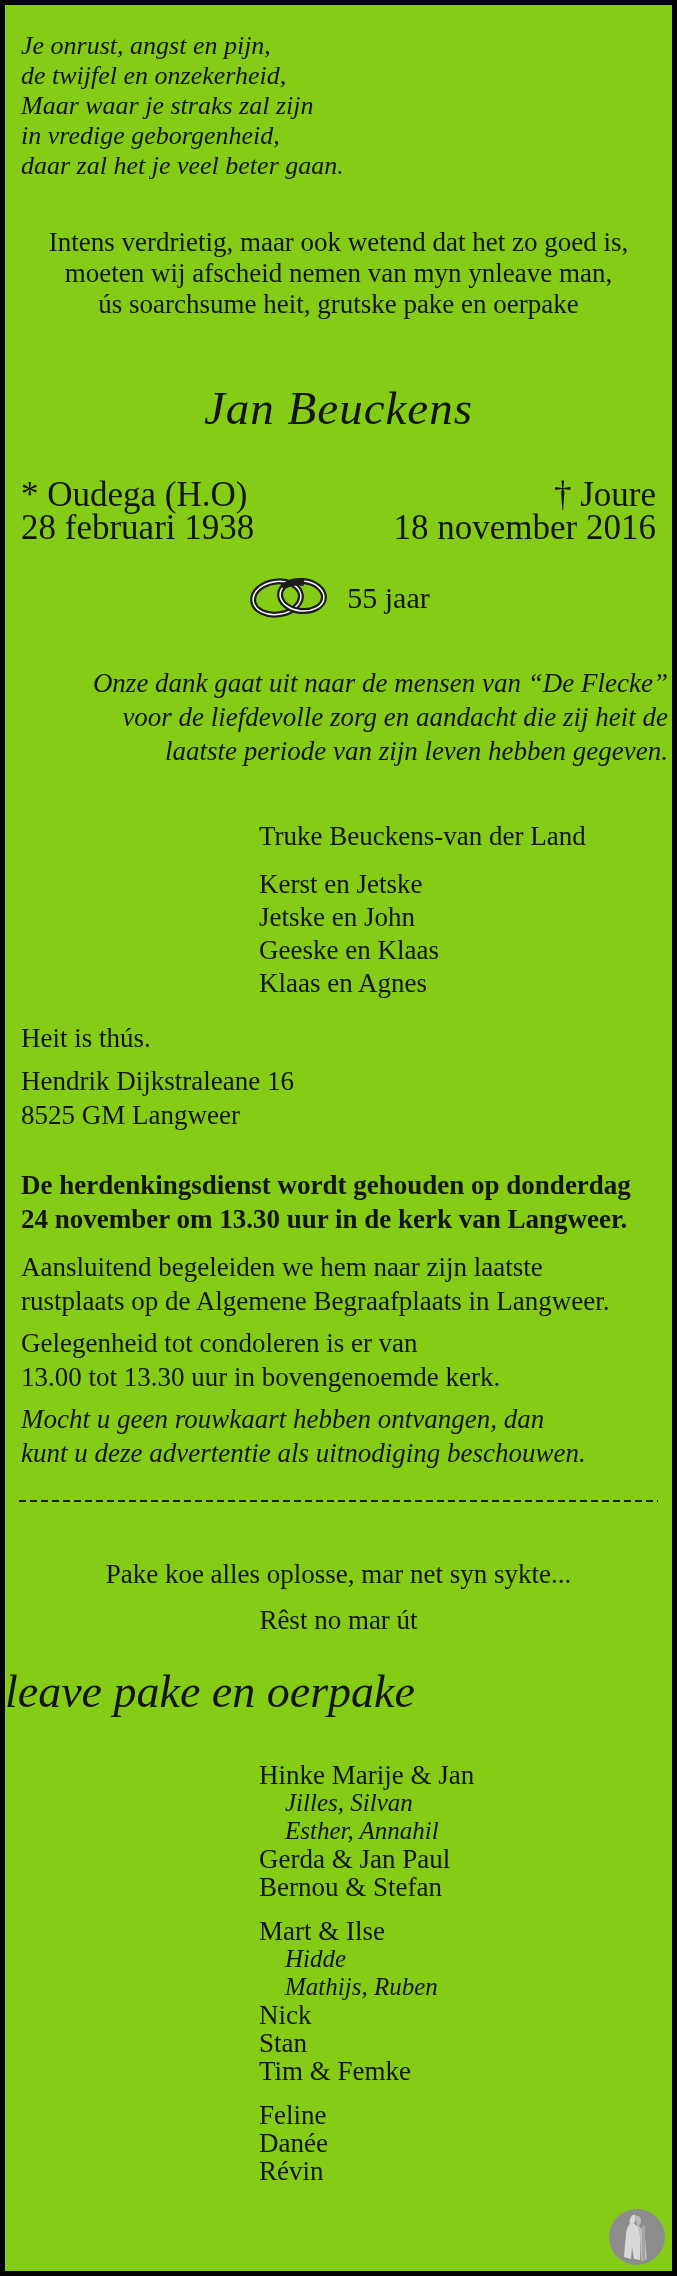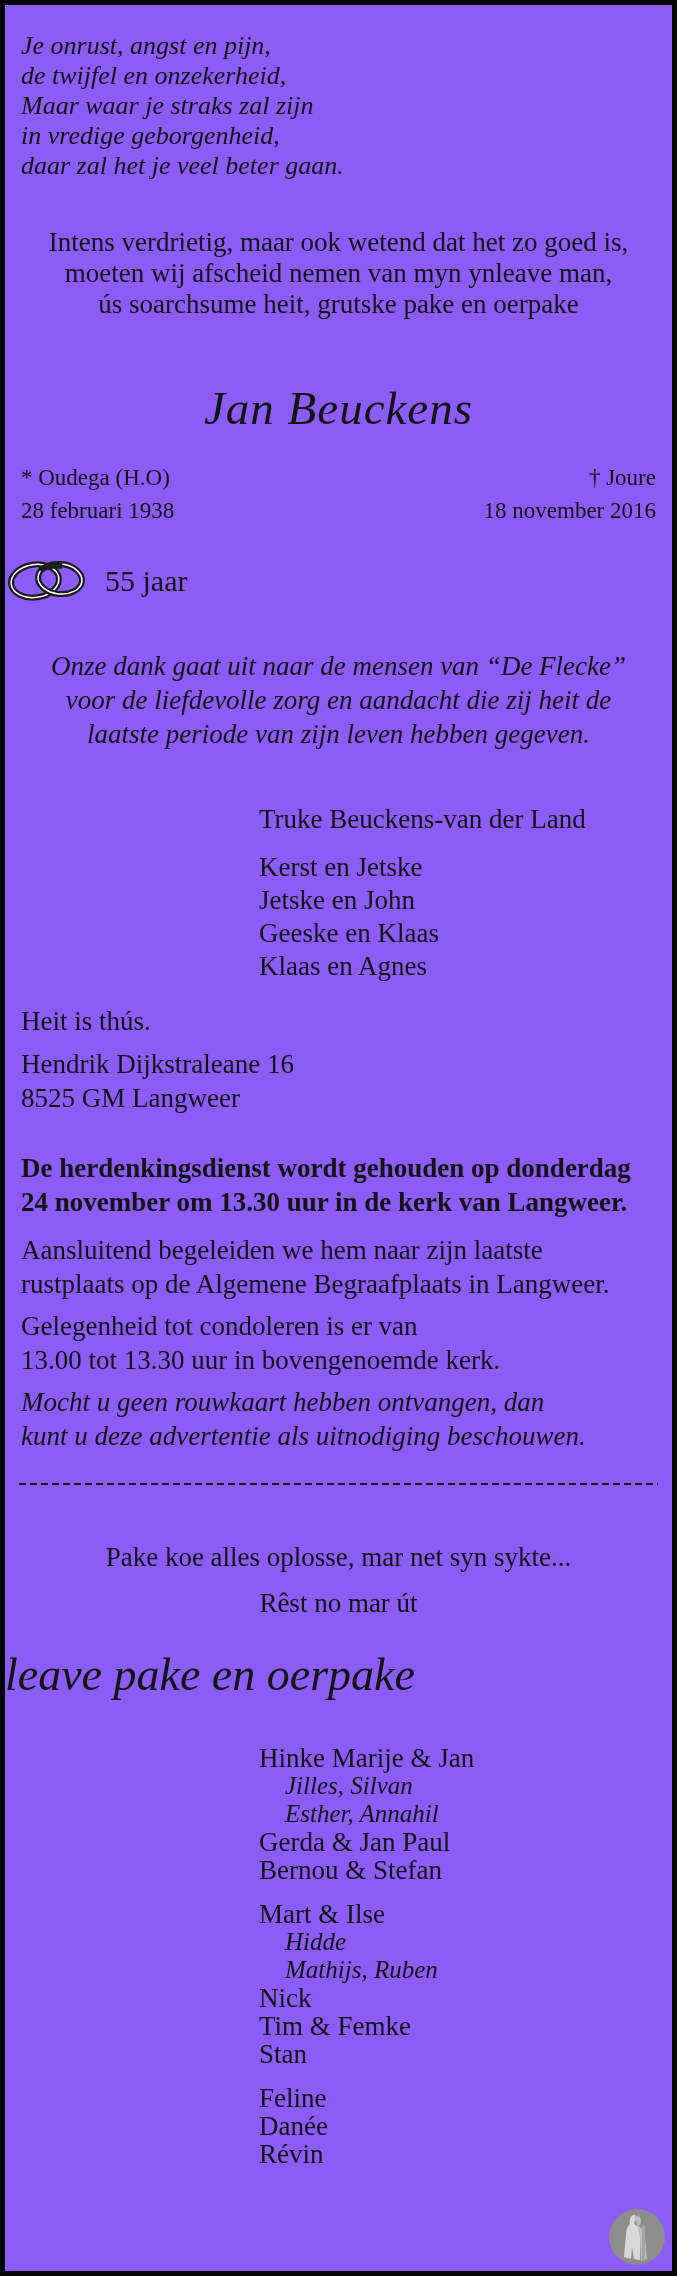--- a/index.html
+++ b/index.html
@@ -1,21 +1,21 @@
 <!DOCTYPE html>
 <html><head>
 <meta charset="utf-8">
 <style>
   html,body { margin:0; padding:0; background:#000; }
   .ad-page {
     position: relative;
     width: 677px;
     height: 2276px;
     box-sizing: border-box;
-    background: #8b5cf6;
+    background: #84cc16;
     border: 5px solid #050505;
     overflow: hidden;
     font-family: "Liberation Serif", "DejaVu Serif", serif;
     color: #141414;
   }
   .it { font-style: italic; }
 
   .poem {
     margin: 26px 0 0 16px;
     font-size: 26px;
@@ -31,47 +31,48 @@
   }
   .name-heading {
     margin-top: 62px;
     font-size: 47px;
     line-height: 52px;
     font-style: italic;
     text-align: center;
     letter-spacing: 1px;
   }
   .dates-row {
-    margin-top: 27px;
+    margin-top: 44px;
     padding: 0 16px;
     display: flex;
     justify-content: space-between;
-    font-size: 23px;
+    font-size: 35px;
     line-height: 33px;
     align-items: flex-end;
   }
   .dates-right { text-align: right; }
 
   .marriage-row {
     margin-top: 30px;
     display: flex;
     align-items: center;
+    justify-content: center;
     gap: 16px;
     height: 48px;
   }
   .marriage-row .label { font-size: 30px; }
   .rings { display: block; }
 
   .gratitude {
     margin-top: 44px;
     font-size: 27px;
     line-height: 34px;
     font-style: italic;
-    text-align: center;
-    padding: 0 16px;
+    text-align: right;
+    padding: 0 4px;
   }
   .spouse {
     margin: 52px 0 0 254px;
     font-size: 27px;
     line-height: 32px;
   }
   .children {
     margin: 16px 0 0 254px;
     font-size: 27px;
     line-height: 33px;
@@ -222,22 +223,22 @@
       <div class="gc-line sub">Jilles, Silvan</div>
       <div class="gc-line sub">Esther, Annahil</div>
       <div class="gc-line">Gerda &amp; Jan Paul</div>
       <div class="gc-line">Bernou &amp; Stefan</div>
     </div>
     <div class="gc-group">
       <div class="gc-line">Mart &amp; Ilse</div>
       <div class="gc-line sub">Hidde</div>
       <div class="gc-line sub">Mathijs, Ruben</div>
       <div class="gc-line">Nick</div>
+      <div class="gc-line">Stan</div>
       <div class="gc-line">Tim &amp; Femke</div>
-      <div class="gc-line">Stan</div>
     </div>
     <div class="gc-group">
       <div class="gc-line">Feline</div>
       <div class="gc-line">Danée</div>
       <div class="gc-line">Révin</div>
     </div>
   </div>
 
   <svg class="publisher-logo" viewBox="0 0 60 60">
     <circle cx="30" cy="30" r="28" fill="#8d8d8d"></circle>

